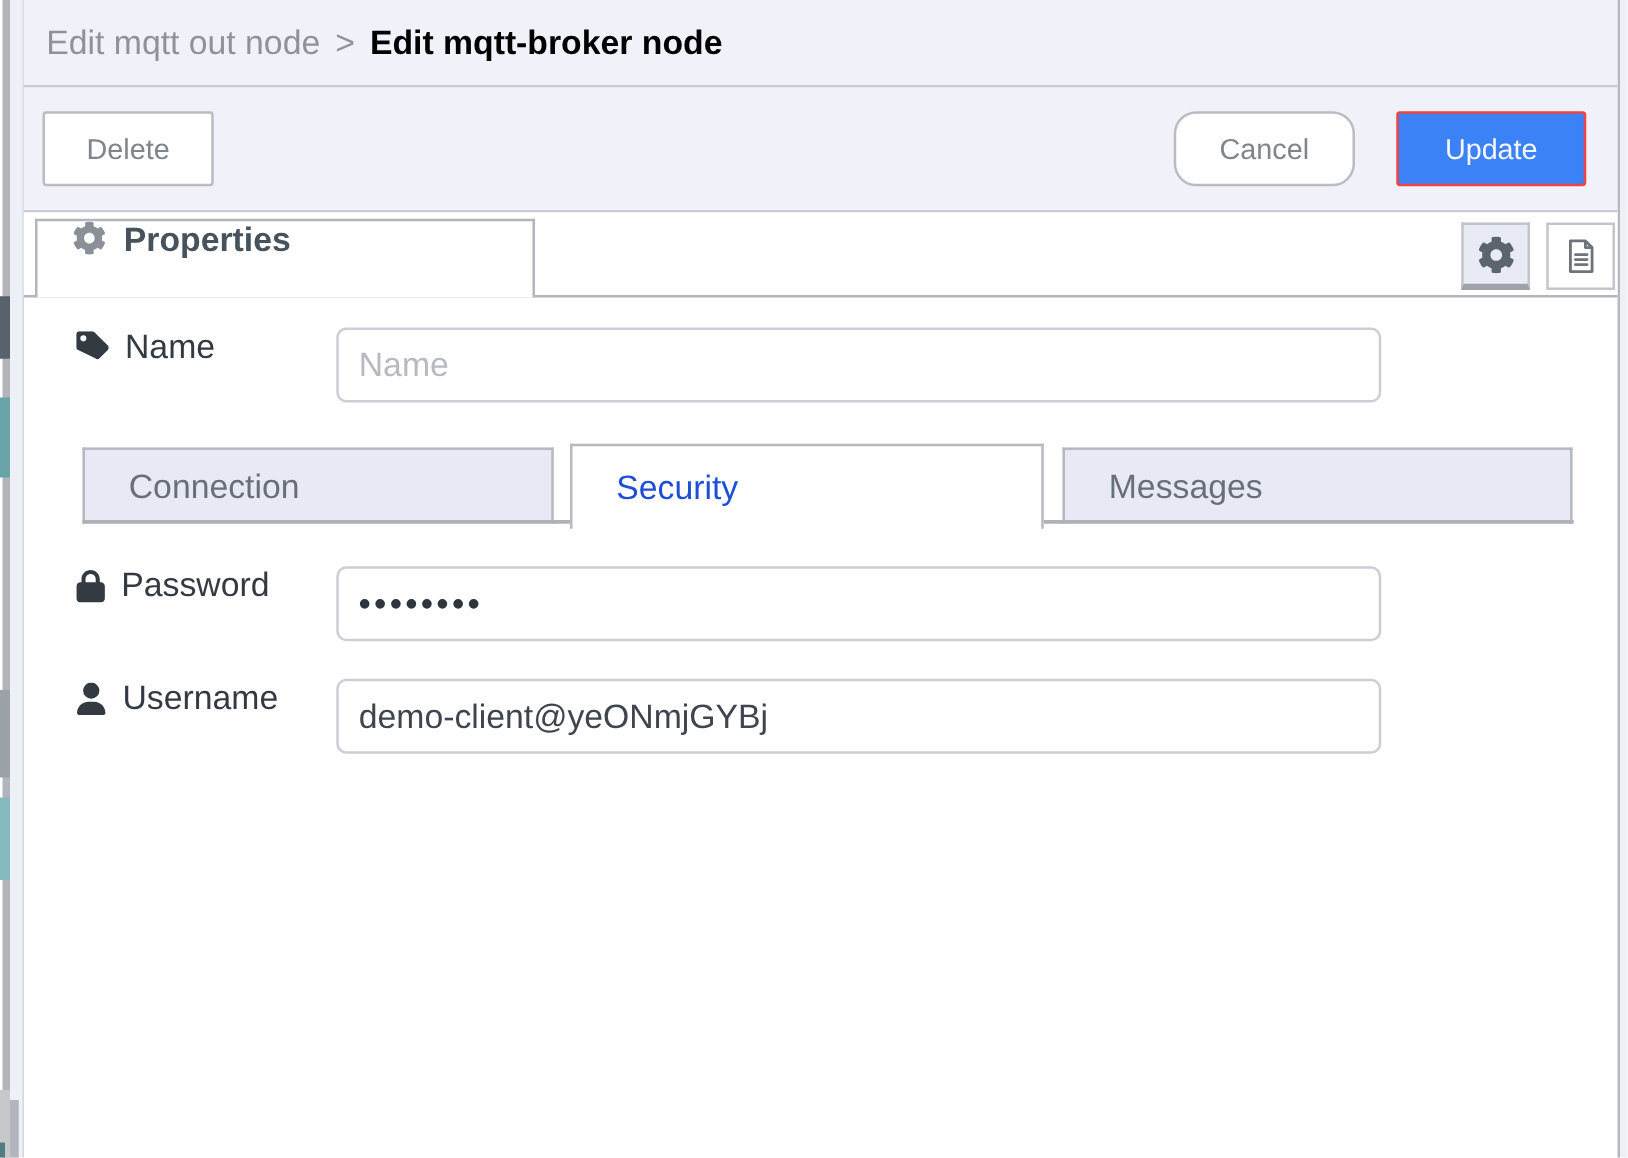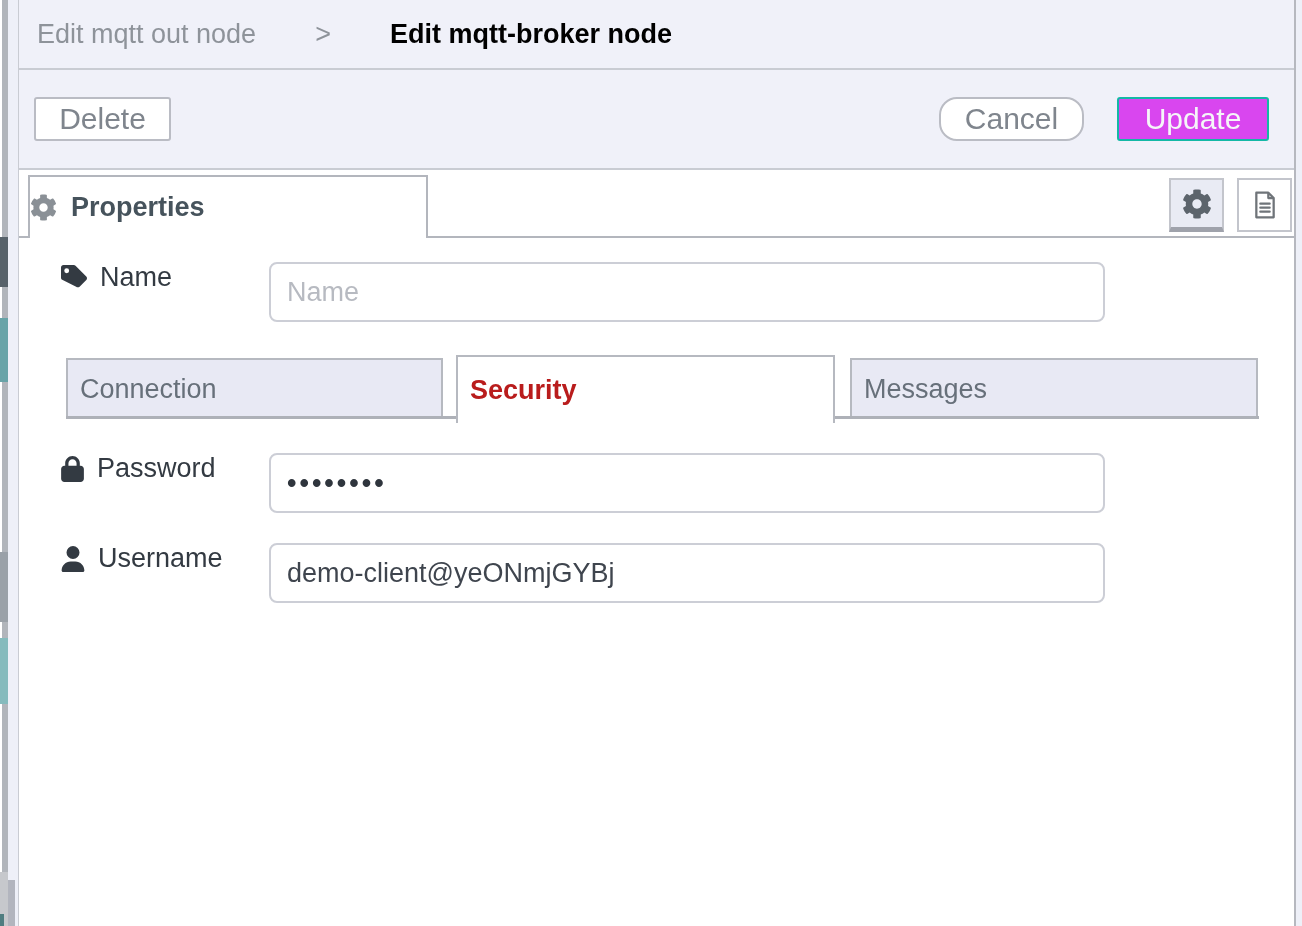--- a/index.html
+++ b/index.html
@@ -19,41 +19,41 @@
 
   .gutter { position:absolute; left:8px; top:0; width:10px; height:926px; background:#eef0f8; }
   .gutter-thumb { position:absolute; left:0; top:880px; width:7px; height:46px; background:#b2b5be; }
   .right-gutter { position:absolute; left:1296px; top:0; width:6px; height:926px; background:#eef0f8; }
 
   
   .dialog { position:absolute; left:18px; top:0; width:1278px; height:926px; background:#ffffff;
     border-left:1px solid #c9ccd3; border-right:2px solid #b6b8bf; }
 
   .hdr { height:70px; background:#f0f1f9; border-bottom:2px solid #c9ccd3;
-    display:flex; align-items:center; padding-left:18px; font-size:27px;gap:47px; }
+    display:flex; align-items:center; padding-left:18px; font-size:27px; }
   .crumb-parent { color:#8e939a; }
   .crumb-sep { color:#8e939a; margin:0 12px; }
   .crumb-current { color:#000000; font-weight:bold; }
 
   .toolbar { height:100px; background:#f0f1f9; border-bottom:2px solid #c9ccd3;
     display:flex; align-items:center; padding:0 25px 0 15px; }
-  .btn { height:44px; font-size:30px; border-radius:3px; background:#ffffff;
+  .btn { height:60px; font-size:23px; border-radius:3px; background:#ffffff;
     border:2px solid #babcc4; color:#7f858d; cursor:pointer;
     font-family:"Liberation Sans", sans-serif; }
   .btn-delete { width:137px; }
   .btn-cancel { width:145px; margin-right:33px;border-radius:18px; }
-  .btn-update { width:152px; background:#d946ef; border:2px solid #14b8a6; color:#f5f6f8; }
+  .btn-update { width:152px; background:#3b82f6; border:2px solid #ef4444; color:#f5f6f8; }
   .toolbar-spacer { flex:1; }
 
   .tabrow { position:relative; height:68px; background:#ffffff; }
   .tabrow::after { content:""; position:absolute; left:0; right:0; bottom:0;
     height:2px; background:#b3b6bd; }
   .properties-tab { position:absolute; left:9px; top:5px; width:400px; height:63px;
     background:#ffffff; border:2px solid #b3b6bd; border-bottom:none; z-index:2;
-    display:flex; align-items:center; }
+    display:flex; align-items:flex-start; padding-left:28px; }
   .properties-tab .label { font-size:27px; font-weight:bold; color:#46535c; margin-left:14px; }
   .hdr-icon-btn { position:absolute; top:8px; width:55px; height:54px; z-index:2;
     display:flex; align-items:center; justify-content:center; cursor:pointer;
     background:#ffffff; border:2px solid #c3c5cc; }
   .gear-btn { left:1150px; background:#e9ebf4; border-bottom:5px solid #9fa2ab; }
   .doc-btn { left:1218px; }
 
   .content { position:relative; }
 
   .form-row { display:flex; align-items:flex-start; margin-left:42px; height:60px; }
@@ -67,27 +67,27 @@
     font-size:27px; color:#3f454e; padding:0 16px; outline:none; background:#ffffff;
     font-family:"Liberation Sans", sans-serif; }
   .text-input::placeholder { color:#b7bac1; opacity:1; }
   .input-pass { letter-spacing:3px; font-weight:bold; color:#2f353d; }
 
   .section-tabs { position:relative; margin:33px 0 0 47px; width:1193px; height:67px;
     display:flex; align-items:flex-end; }
   .section-tabs::after { content:""; position:absolute; left:0; right:0; bottom:3px;
     height:3px; background:#aeb1b8; }
   .stab { height:61px; border:2px solid #b6b9c0; border-bottom:none;
-    display:flex; align-items:center; padding-left:12px; font-size:27px;
+    display:flex; align-items:center; padding-left:35px; font-size:27px;
     cursor:pointer; position:relative; margin-bottom:3px;
     background:#e8e9f4; color:#67707a; }
   .stab-connection { width:377px; margin-right:13px; }
   .stab-security { width:379px; margin-right:15px; }
   .stab-messages { width:408px; }
-  .stab.active { background:#ffffff; color:#b91c1c; font-weight:bold;
+  .stab.active { background:#ffffff; color:#1d4ed8; font-weight:normal;
     height:68px; margin-bottom:-1px; z-index:2; }
 
   .icon { display:inline-flex; flex:none; }
   .icon svg { display:block; }
 </style>
 </head>
 <body>
 
 <div class="ws-strip">
   <div class="ws-base"></div>

